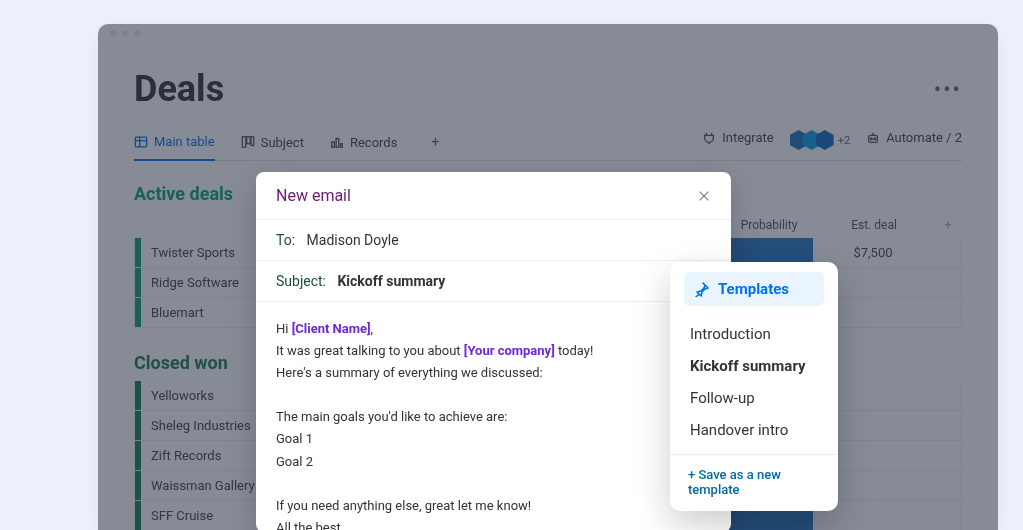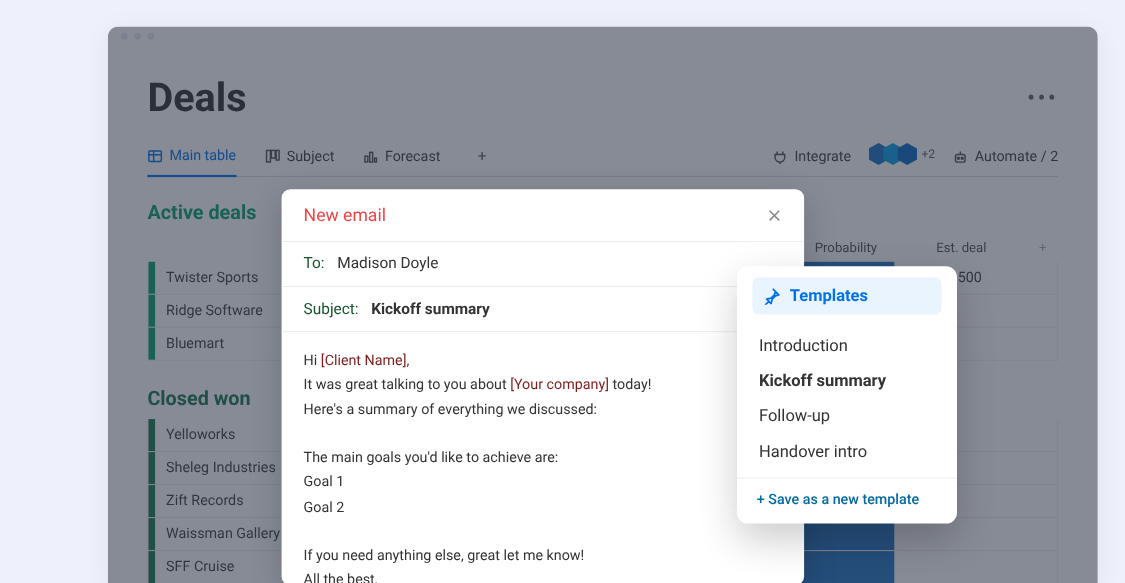--- a/index.html
+++ b/index.html
@@ -71,21 +71,21 @@
     padding: 6px 0 10px 0;
     cursor: pointer;
   }
   .tab.active {
     color: #0073ea;
     border-bottom: 2px solid #0073ea;
     margin-bottom: -1px;
   }
   .tab .icon { width: 14px; height: 14px; display:inline-flex; }
   .add-tab { padding: 6px 8px 10px 8px; color:#666; font-size:14px;}
-  .toolbar-right { margin-left:auto; display:flex; align-items:flex-end; gap:16px; padding-bottom:8px;}
+  .toolbar-right { margin-left:auto; display:flex; align-items:flex-start; gap:16px; padding-bottom:8px;}
   .integrate-avatars { display:flex; align-items:center;}
   .hex {
     width:18px;height:20px;
     clip-path: polygon(50% 0,100% 25%,100% 75%,50% 100%,0 75%,0 25%);
   }
   .hex1{background:#1f76c2;margin-right:-5px;}
   .hex2{background:#0aa3e6;margin-right:-5px; position:relative;}
   .hex2::after{content:""; position:absolute; inset:3px; clip-path:inherit;}
   .hex3{background:#0f6bc0;}
   .plus2{margin-left:4px;color:#666;font-size:11px;}
@@ -132,40 +132,40 @@
     border-radius:8px;
     box-shadow:0 8px 30px rgba(0,0,0,0.18);
     z-index:5;
     display:flex; flex-direction:column;
     padding-bottom:0;
   }
   .modal-head{
     display:flex;justify-content:space-between;align-items:center;
     padding:14px 20px;
     border-bottom:1px solid #eee;
-    font-size:16px;color:#ef4444;
+    font-size:16px;color:#701a75;
   }
   .close{color:#888;font-size:16px;}
   .modal-row{
     padding:12px 20px;
     border-bottom:1px solid #eee;
     font-size:14px;color:#333;
   }
   .modal-row .k{color:#14532d;margin-right:8px;}
   .modal-row .subj-val{font-weight:700;}
   .body{
     padding:16px 20px 0 20px;
     font-size:13px;color:#333;line-height:1.7;
     overflow:hidden;
   }
-  .ph{color:#7f1d1d;font-weight:400;}
+  .ph{color:#6d28d9;font-weight:700;}
   .templates {
     position:absolute;
-    top:242px; left:670px;
-    width:200px;
+    top:262px; left:670px;
+    width:168px;
     background:#fff;
     border-radius:10px;
     box-shadow:0 14px 36px rgba(0,0,0,0.2);
     z-index:6;
     padding:10px 0 0 0;
   }
   .templates-header{
     margin:0 14px 8px 14px;
     background:#eaf4ff;
     color:#0073ea;
@@ -224,21 +224,21 @@
           <span>Subject</span>
         </div>
         <div class="tab">
           <span class="icon">
             <svg viewBox="0 0 16 16" width="14" height="14" fill="none" stroke="#555" stroke-width="1.5">
                 <rect x="2" y="8" width="3" height="6"></rect>
                 <rect x="7" y="4" width="3" height="10"></rect>
                 <rect x="12" y="10" width="2" height="4"></rect>
               </svg>
           </span>
-          <span>Forecast</span>
+          <span>Records</span>
         </div>
         <div class="add-tab">+</div>
       </div>
       <div class="toolbar-right">
         <span class="lbl">
           <span>
             <svg viewBox="0 0 16 16" width="14" height="14" fill="none" stroke="#555" stroke-width="1.5">
                 <path d="M5 2v3M11 2v3M3 5h10v3a5 5 0 0 1-10 0V5z"></path>
                 <line x1="8" y1="13" x2="8" y2="15"></line>
               </svg>

